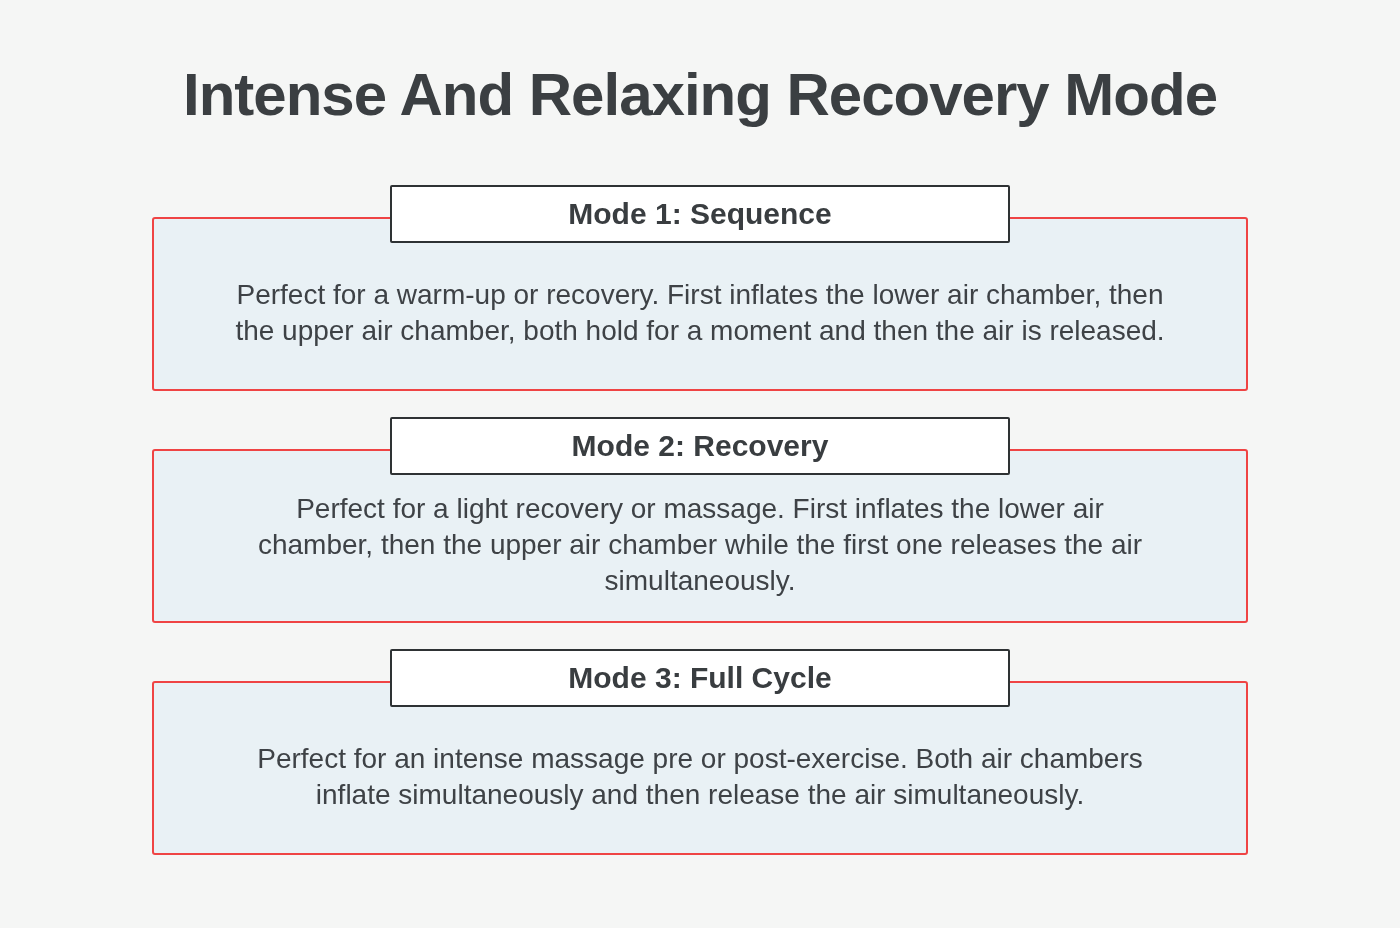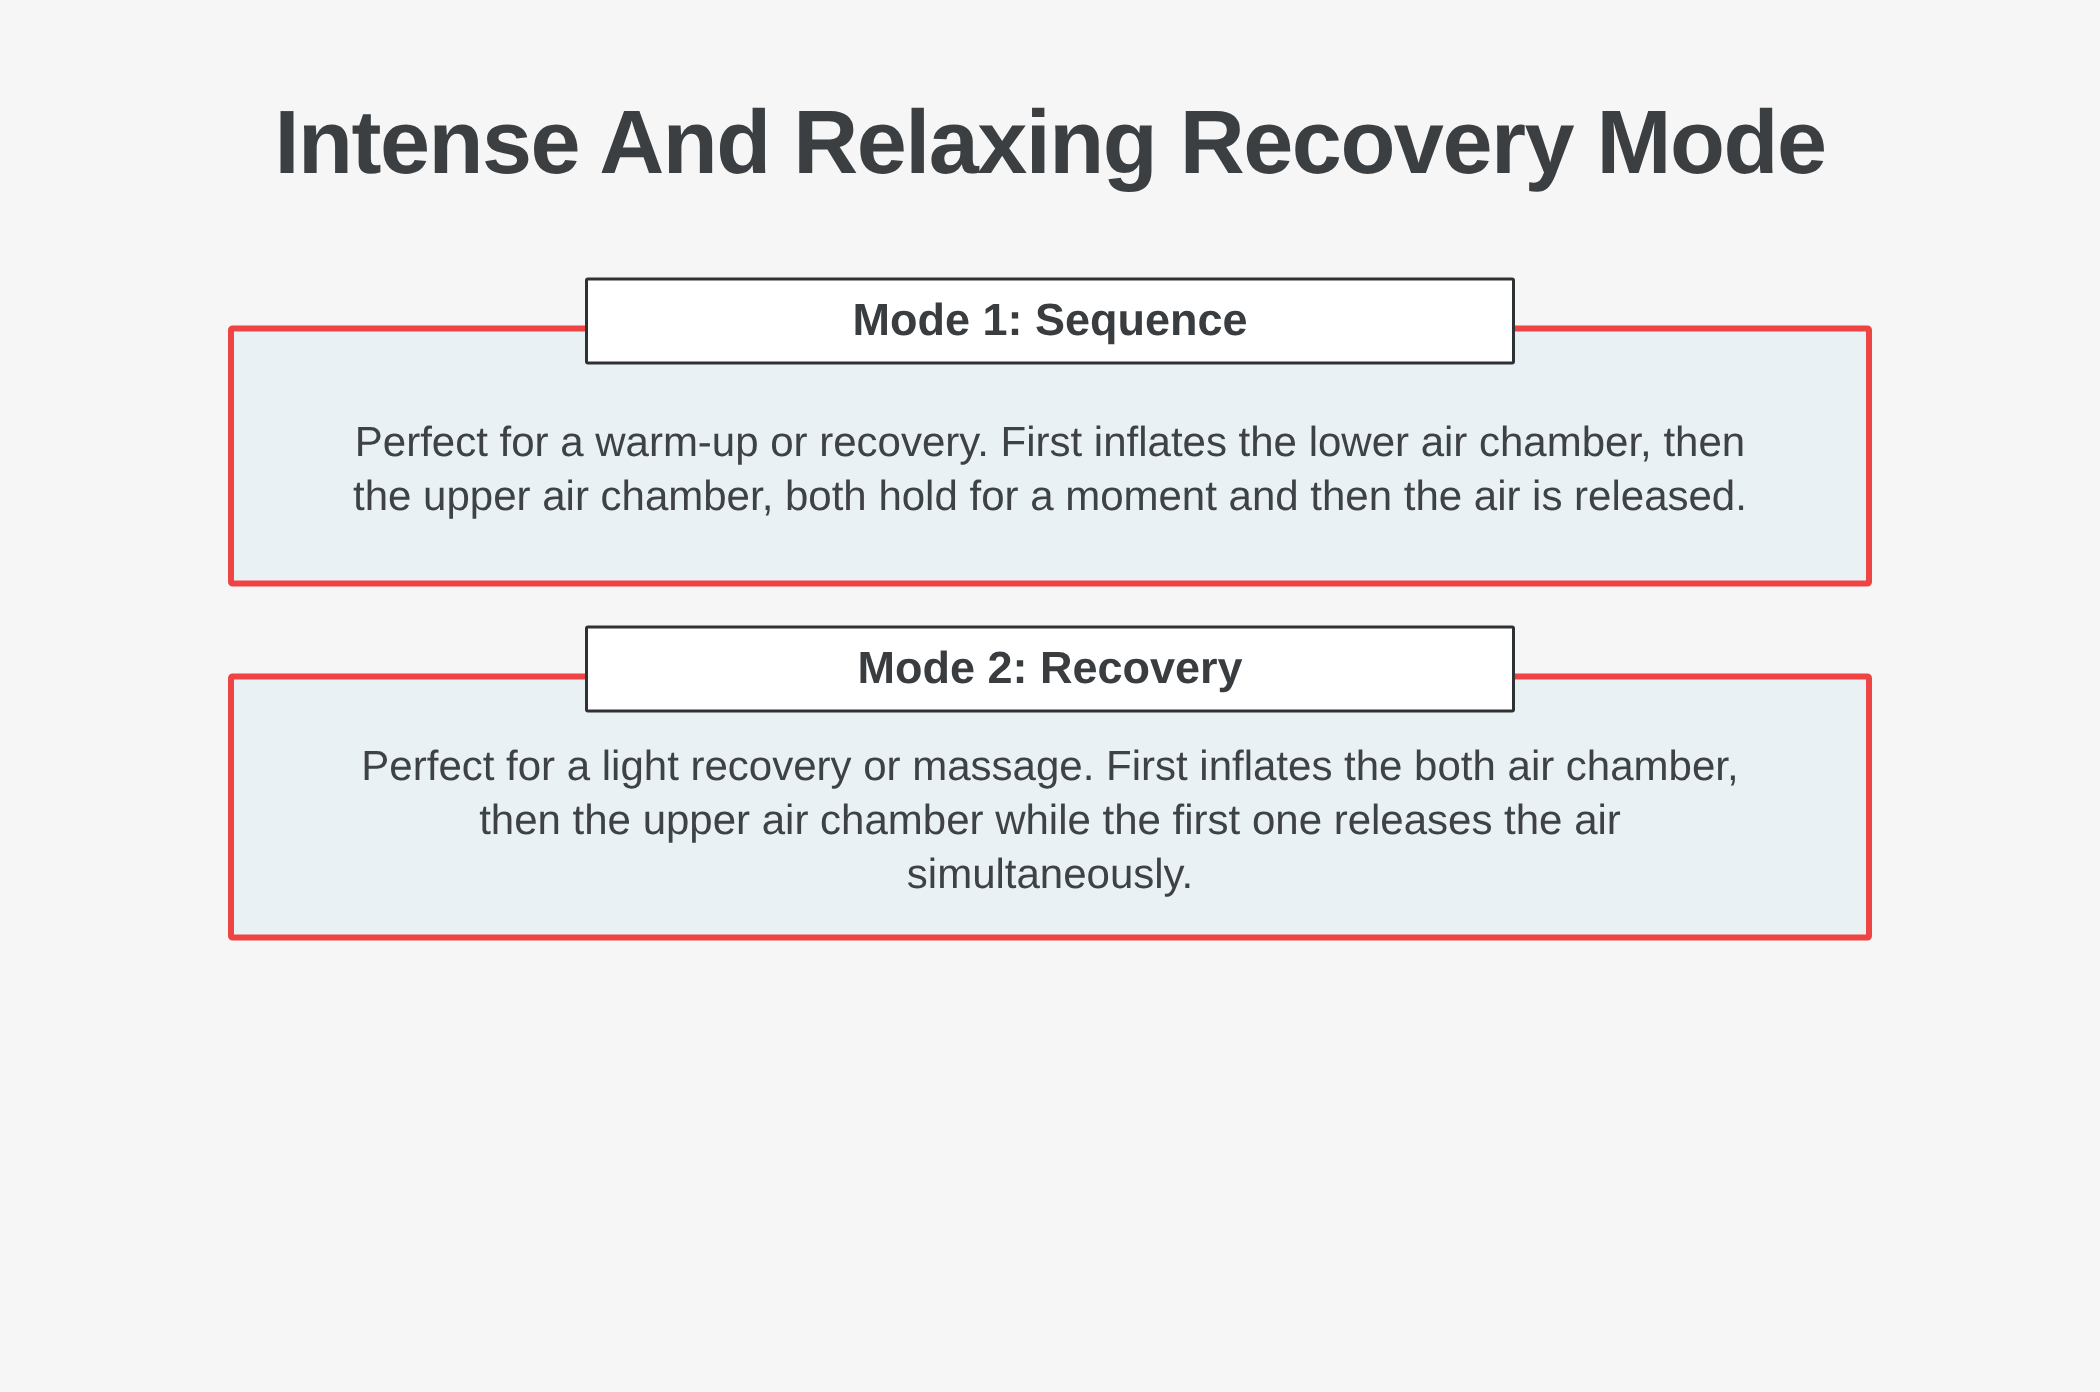--- a/index.html
+++ b/index.html
@@ -57,21 +57,21 @@
     color: #393d40;
   }
 
   .card-body {
     position: relative;
     z-index: 1;
     margin-top: -26px;
     width: 1096px;
     min-height: 174px;
     background: #e9f1f5;
-    border: 4px solid #ef4444;
+    border: 2px solid #ef4444;
     border-radius: 3px;
     display: flex;
     align-items: center;
     justify-content: center;
     padding: 40px 70px 22px 70px; 
   }
 
   .card-description {
     font-size: 28px;
     line-height: 36px;
@@ -94,18 +94,26 @@
     <div class="card-body">
       <div class="card-description">Perfect for a warm-up or recovery. First inflates the lower air chamber, then the upper air chamber, both hold for a moment and then the air is released.</div>
     </div>
   </div>
 
   <div class="card">
     <div class="card-header">
       <div class="card-title">Mode 2: Recovery</div>
     </div>
     <div class="card-body">
-      <div class="card-description">Perfect for a light recovery or massage. First inflates the both air chamber, then the upper air chamber while the first one releases the air simultaneously.</div>
+      <div class="card-description">Perfect for a light recovery or massage. First inflates the lower air chamber, then the upper air chamber while the first one releases the air simultaneously.</div>
     </div>
   </div>
 
+  <div class="card">
+    <div class="card-header">
+      <div class="card-title">Mode 3: Full Cycle</div>
+    </div>
+    <div class="card-body">
+      <div class="card-description">Perfect for an intense massage pre or post-exercise. Both air chambers inflate simultaneously and then release the air simultaneously.</div>
+    </div>
+  </div>
 
 </div>
 
 </body></html>

